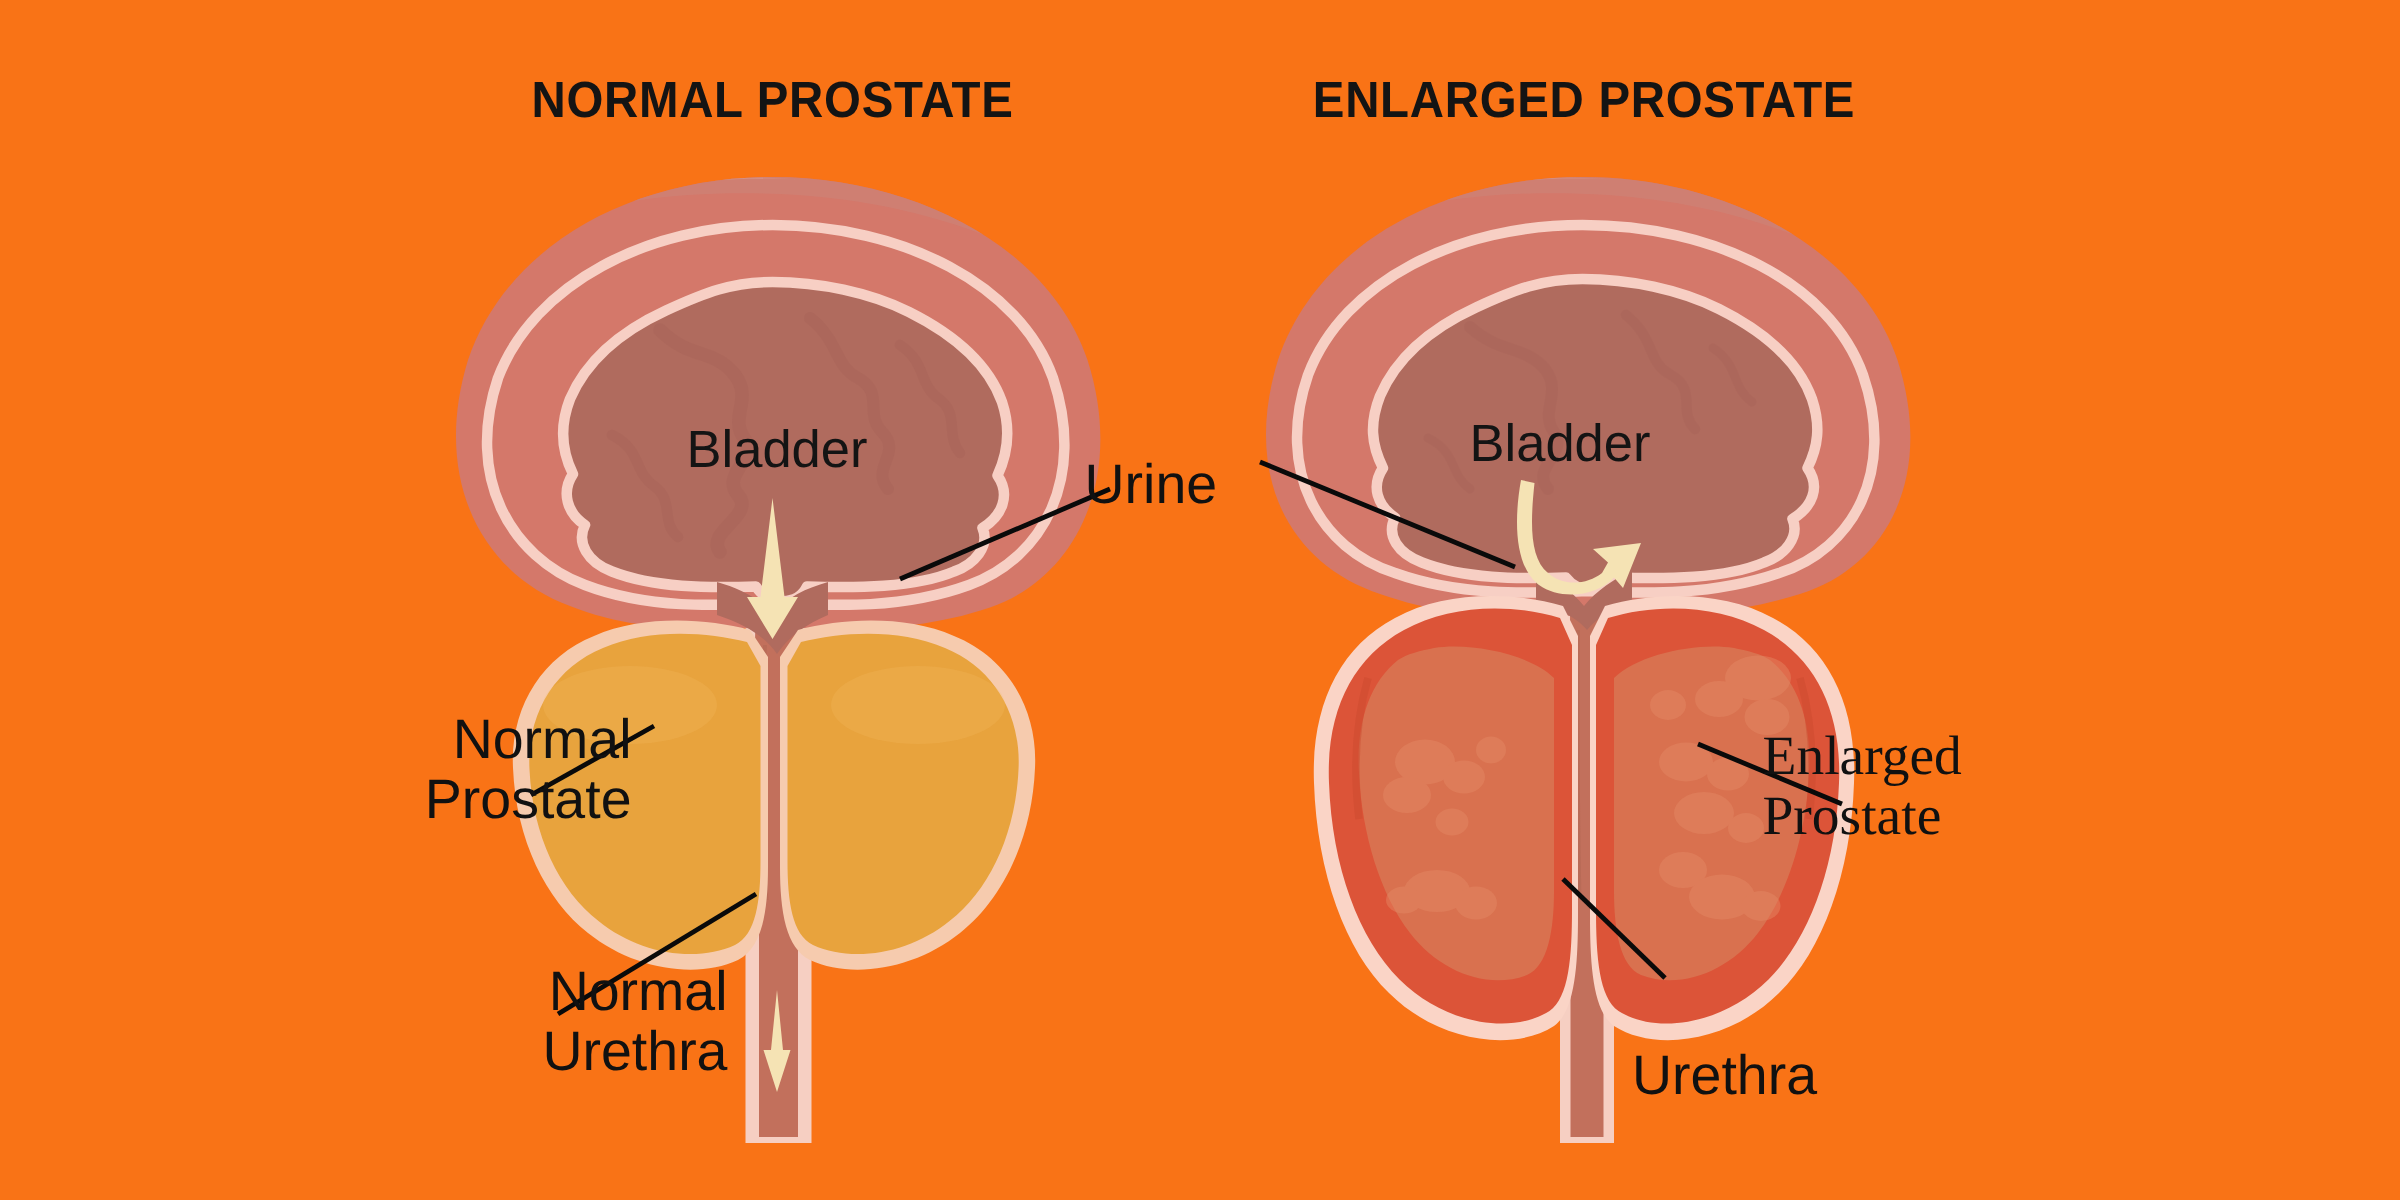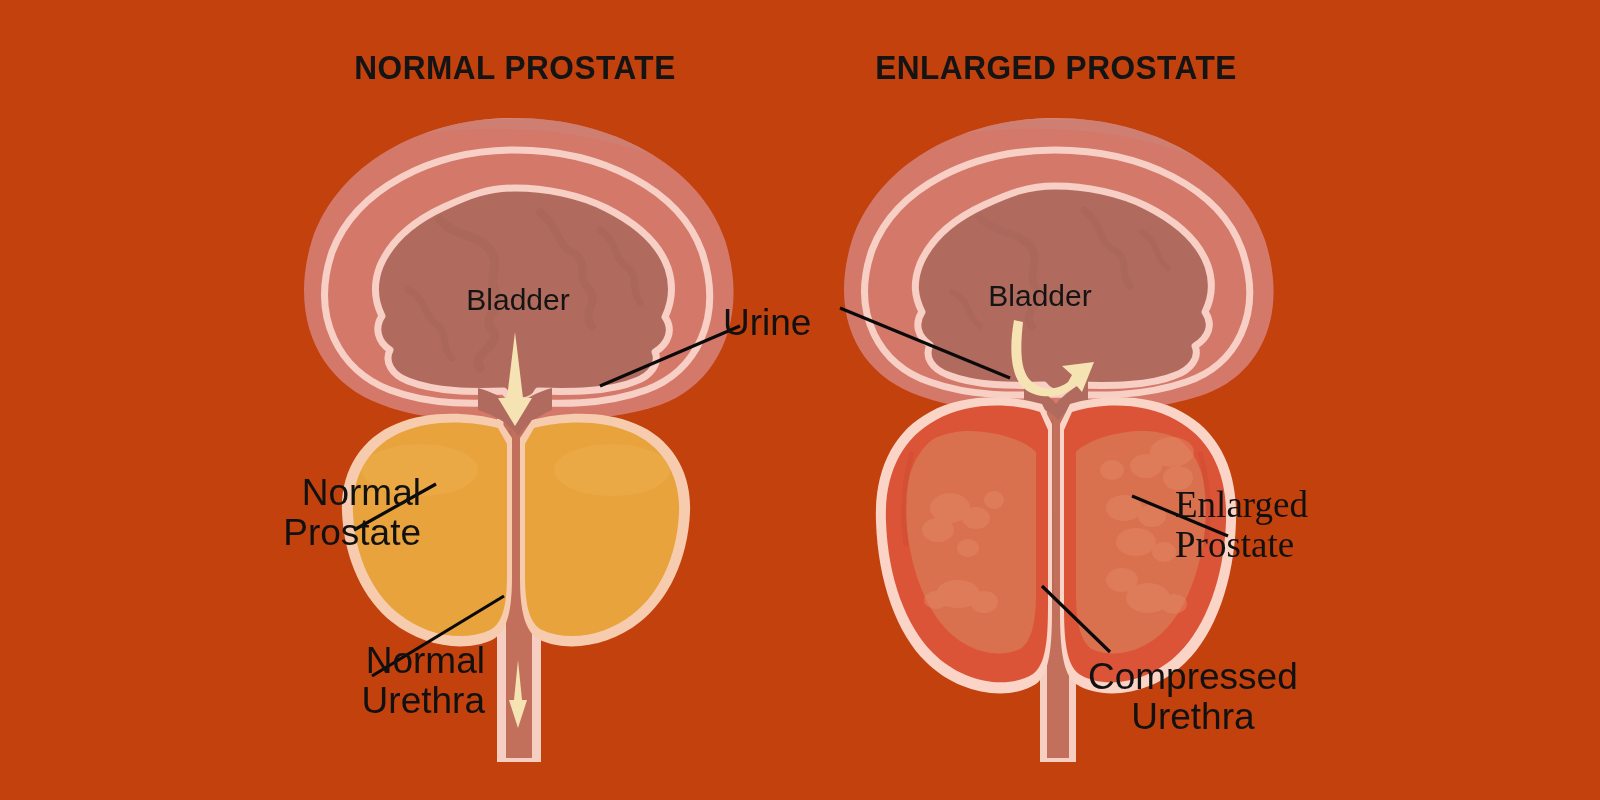--- a/index.html
+++ b/index.html
@@ -12,21 +12,21 @@
     height: 800px;
     position: relative;
     overflow: hidden;
     font-family: "Liberation Sans", sans-serif;
   }
   #stage {
     position: absolute;
     inset: 0;
     width: 1600px;
     height: 800px;
-    background: #c2410c;
+    background: #f97316;
   }
   .panel-title {
     position: absolute;
     font-family: "Liberation Sans", sans-serif;
     font-weight: bold;
     font-size: 34px;
     letter-spacing: 0.5px;
     color: #141414;
     white-space: nowrap;
     transform: translateX(-50%) scaleX(0.93);
@@ -42,21 +42,21 @@
     font-size: 37px;
     color: #111111;
     line-height: 1.08;
     white-space: pre;
   }
   .anno.right-align { text-align: right; transform: translateX(-100%); margin-left: 44px; }
 
   .organ-label {
     position: absolute;
     font-family: "Liberation Sans", sans-serif;
-    font-size: 30px;
+    font-size: 35px;
     color: #141414;
     transform: translate(-50%, -50%);
     white-space: nowrap;
     pointer-events: none;
   }
   svg { display: block; }
 </style>
 </head>
 <body>
 
@@ -297,15 +297,15 @@
   <div class="organ-label" style="left:1040px; top:296px;">Bladder</div>
 
   <div class="anno" style="left:723px; top:303px;">Urine</div>
 
   <div class="anno right-align" style="left:377px; top:473px;"><span>Normal</span><br><span>Prostate</span></div>
 
   <div class="anno right-align" style="left:441px; top:641px;"><span>Normal</span><br><span>Urethra</span></div>
 
   <div class="anno" style="left:1175px; top:485px;font-family:Liberation Serif, serif;"><span>Enlarged</span><br><span>Prostate</span></div>
 
-  <div class="anno" style="left:1088px; top:657px;"><span>Compressed</span><br><span style="display:inline-block; width:100%; text-align:center;">Urethra</span></div>
+  <div class="anno" style="left:1088px; top:657px;"><br><span style="display:inline-block; width:100%; text-align:center;">Urethra</span></div>
 
 </div>
 
 </body></html>

